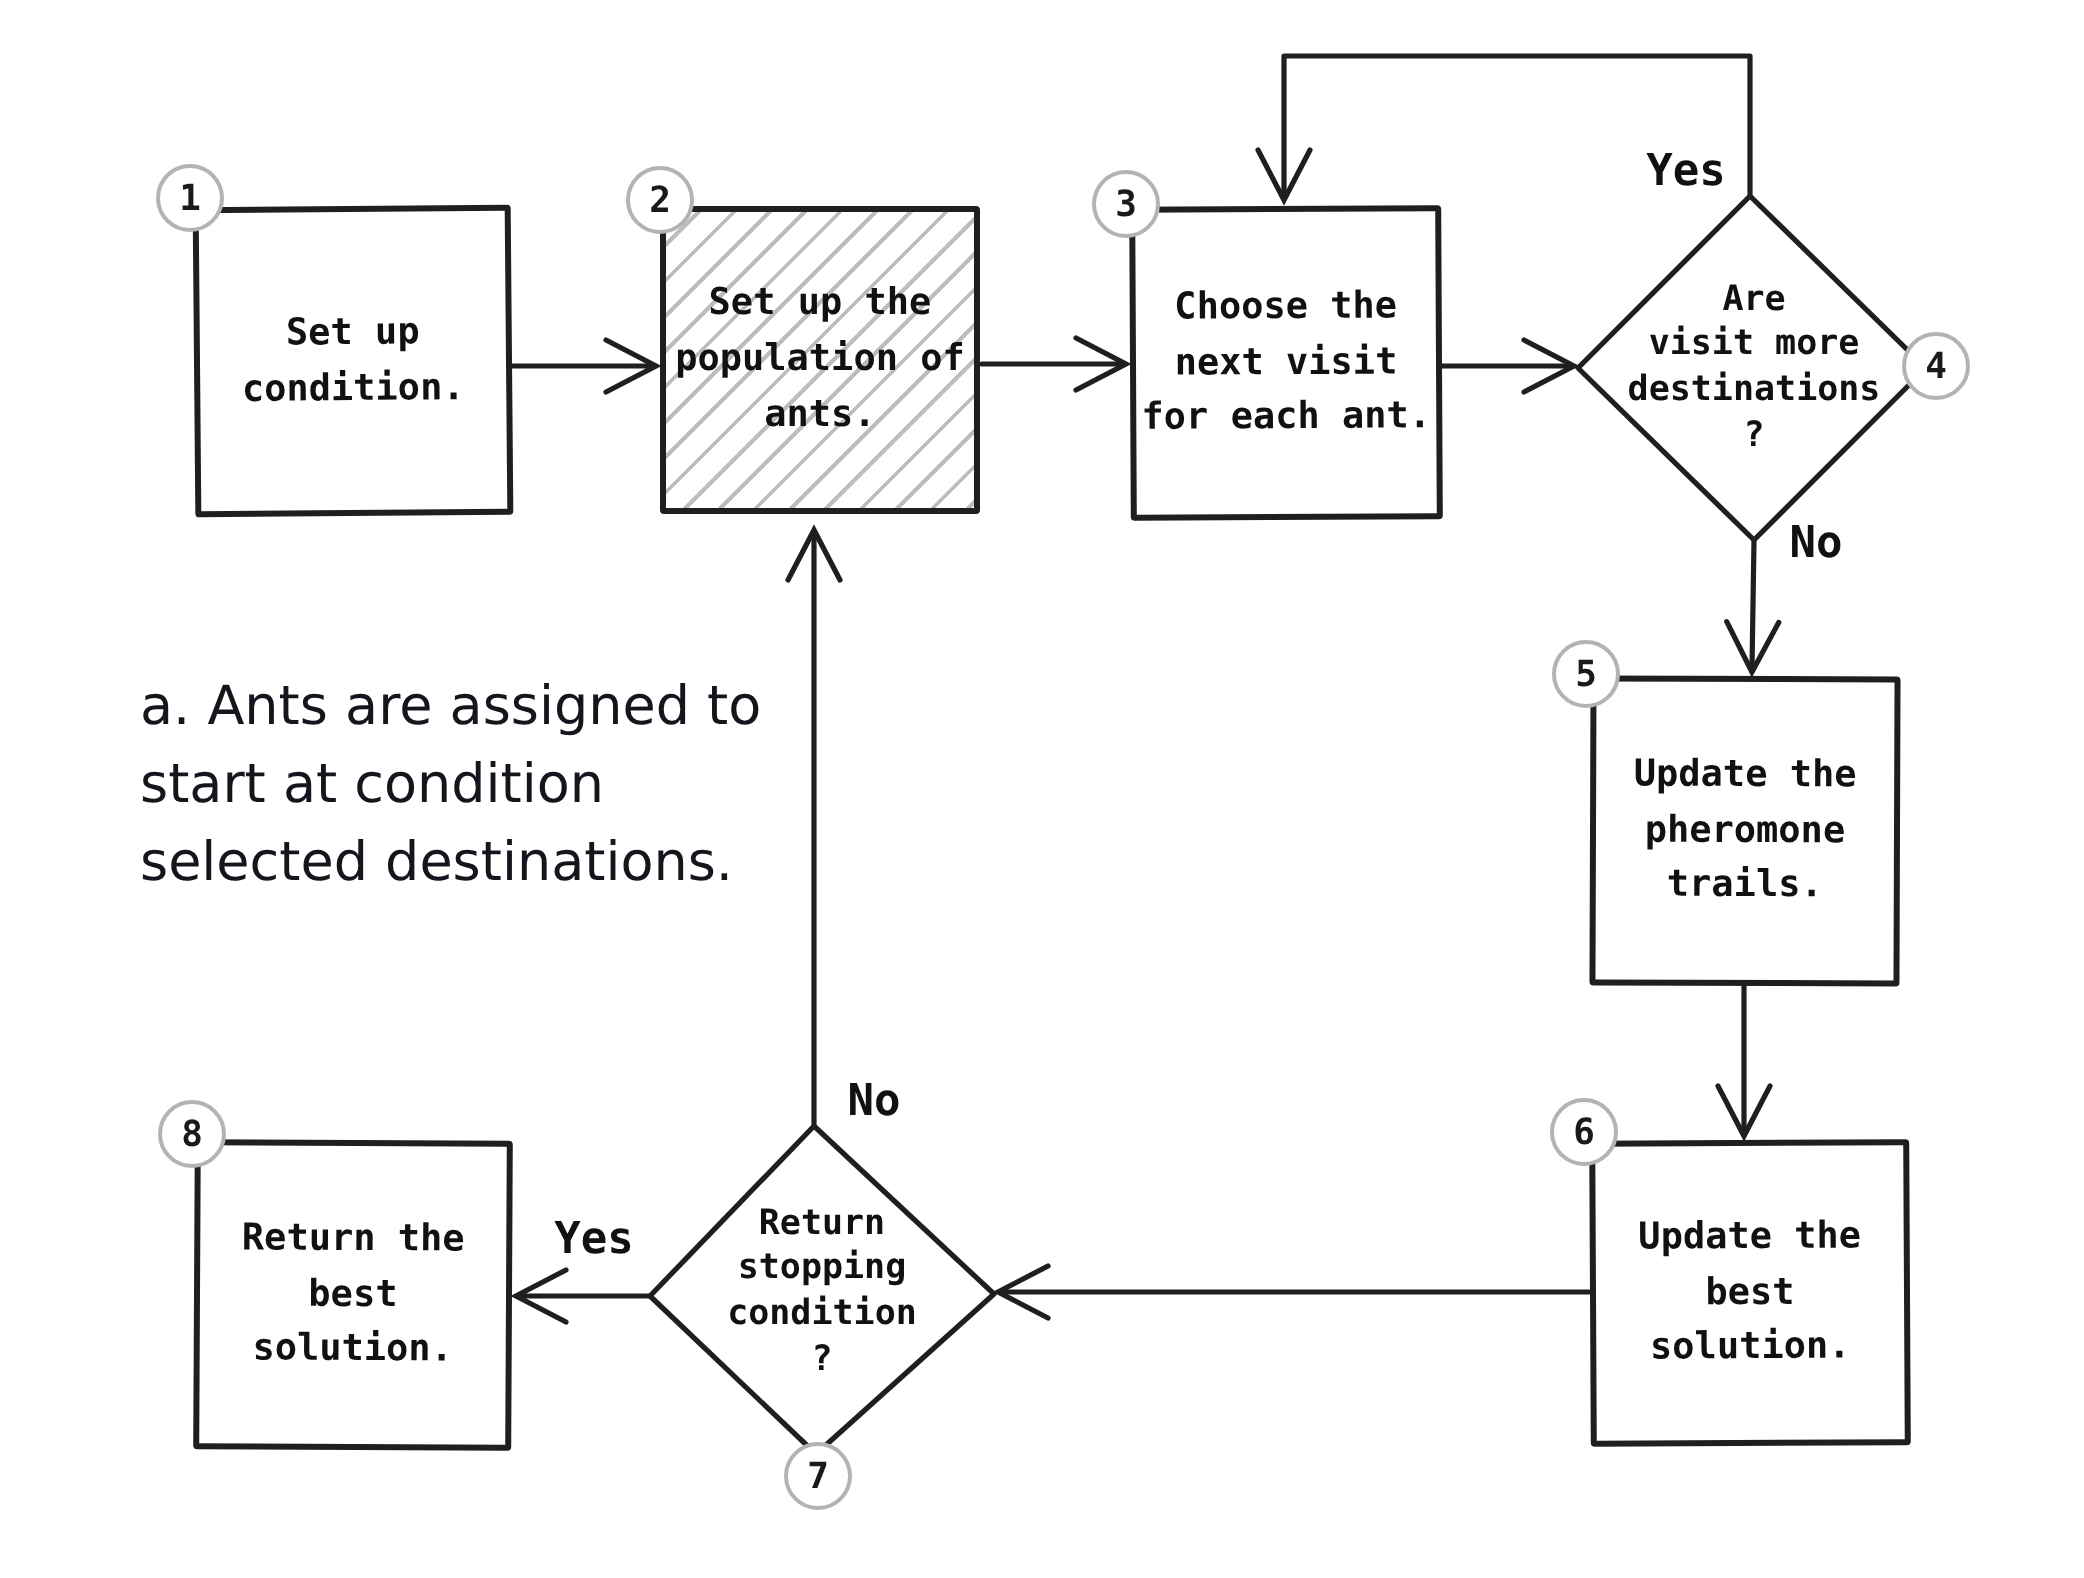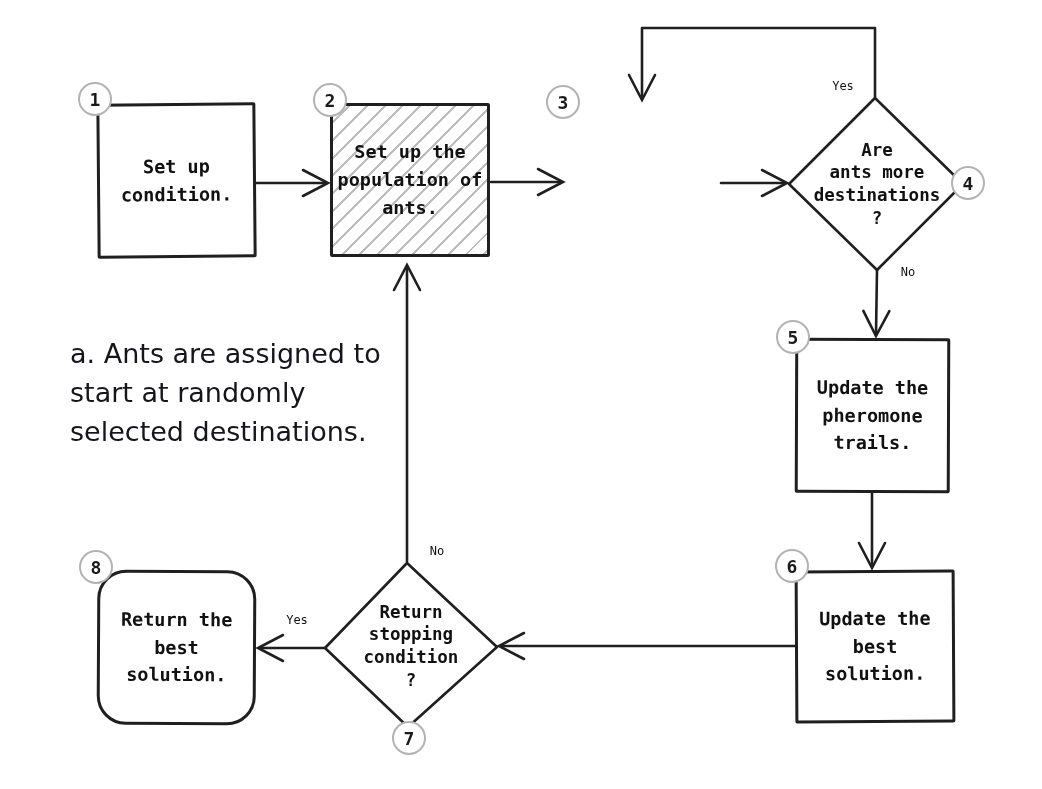--- a/index.html
+++ b/index.html
@@ -52,21 +52,21 @@
     border:2px solid #b3b3b3;
     border-radius:50%;
     background:#ffffff;
     display:flex;align-items:center;justify-content:center;
     font-weight:bold;font-size:18px;color:#1a1a1a;
     z-index:3;
   }
   .elabel{
     position:absolute;
     transform:translate(-50%,-50%);
-    font-weight:normal;font-size:12px;color:#111;
+    font-weight:bold;font-size:22px;color:#111;
     z-index:2;
   }
   .annotation{
     position:absolute;
     left:70px;top:334px;width:320px;
     white-space:pre-line;
     font-family:"DejaVu Sans", sans-serif;
     font-size:27px;
     line-height:1.45;
     color:#15151d;
@@ -114,41 +114,46 @@
     <div class="nlabel">Set up
 condition.</div>
   </div>
 
   <div class="pbox hatched" style="left:330px;top:103px;width:160px;height:154px;">
     <div class="nlabel">Set up the
 population of
 ants.</div>
   </div>
 
+  <div class="pbox" style="left:565px;top:103px;width:156px;height:157px;transform:rotate(-0.3deg);">
+    <div class="nlabel">Choose the
+next visit
+for each ant.</div>
+  </div>
 
   <div class="pbox" style="left:795px;top:338px;width:155px;height:155px;transform:rotate(0.2deg);">
     <div class="nlabel">Update the
 pheromone
 trails.</div>
   </div>
 
   <div class="pbox" style="left:795px;top:570px;width:160px;height:153px;transform:rotate(-0.3deg);">
     <div class="nlabel">Update the
 best
 solution.</div>
   </div>
 
-  <div class="pbox" style="left:97px;top:570px;width:159px;height:155px;transform:rotate(0.3deg);border-radius:29px;">
+  <div class="pbox" style="left:97px;top:570px;width:159px;height:155px;transform:rotate(0.3deg);">
     <div class="nlabel">Return the
 best
 solution.</div>
   </div>
 
   <div class="dlabel" style="left:796px;top:116px;width:162px;height:136px;">Are
-ants more
+visit more
 destinations
 ?</div>
 
   <div class="dlabel" style="left:330px;top:578px;width:162px;height:136px;">Return
 stopping
 condition
 ?</div>
 
   <div class="numc" style="left:78px;top:82px;">1</div>
   <div class="numc" style="left:313px;top:83px;">2</div>
@@ -158,16 +163,16 @@
   <div class="numc" style="left:775px;top:549px;">6</div>
   <div class="numc" style="left:392px;top:721px;">7</div>
   <div class="numc" style="left:79px;top:550px;">8</div>
 
   <div class="elabel" style="left:843px;top:86px;">Yes</div>
   <div class="elabel" style="left:908px;top:272px;">No</div>
   <div class="elabel" style="left:437px;top:551px;">No</div>
   <div class="elabel" style="left:297px;top:620px;">Yes</div>
 
   <div class="annotation">a. Ants are assigned to
-start at randomly
+start at condition
 selected destinations.</div>
 
 </div>
 
 </body></html>

